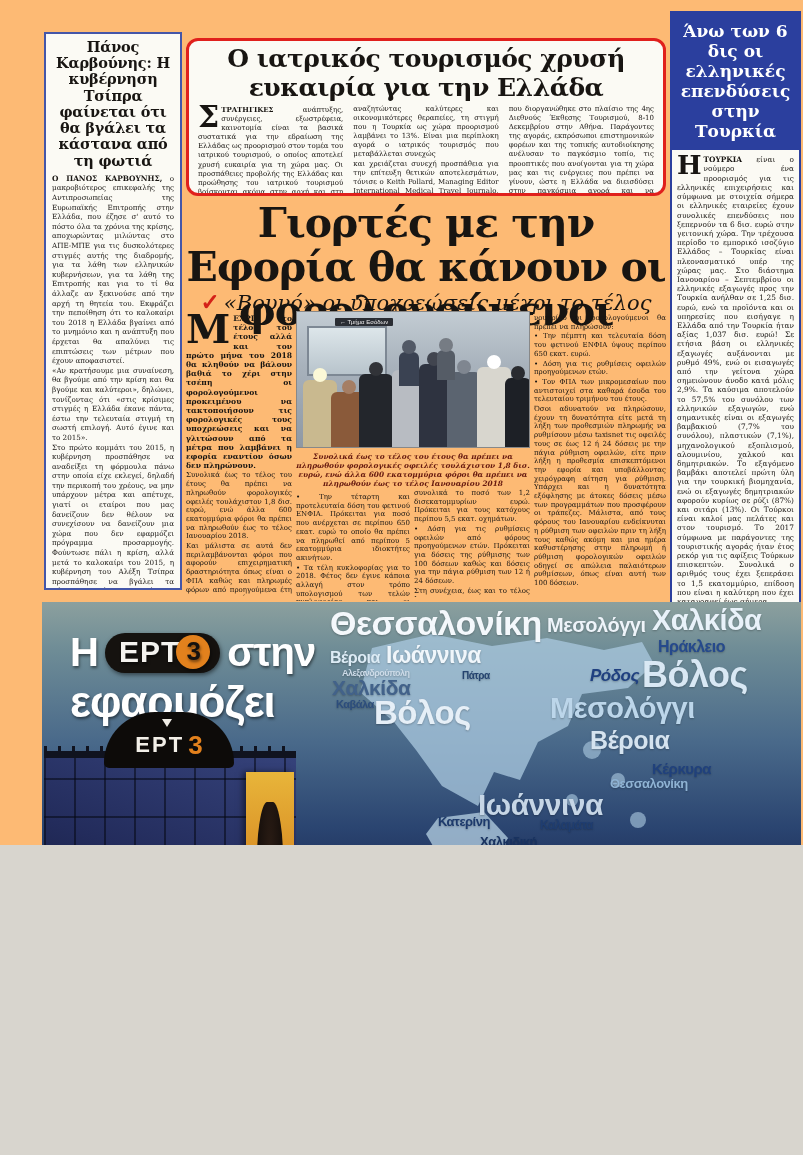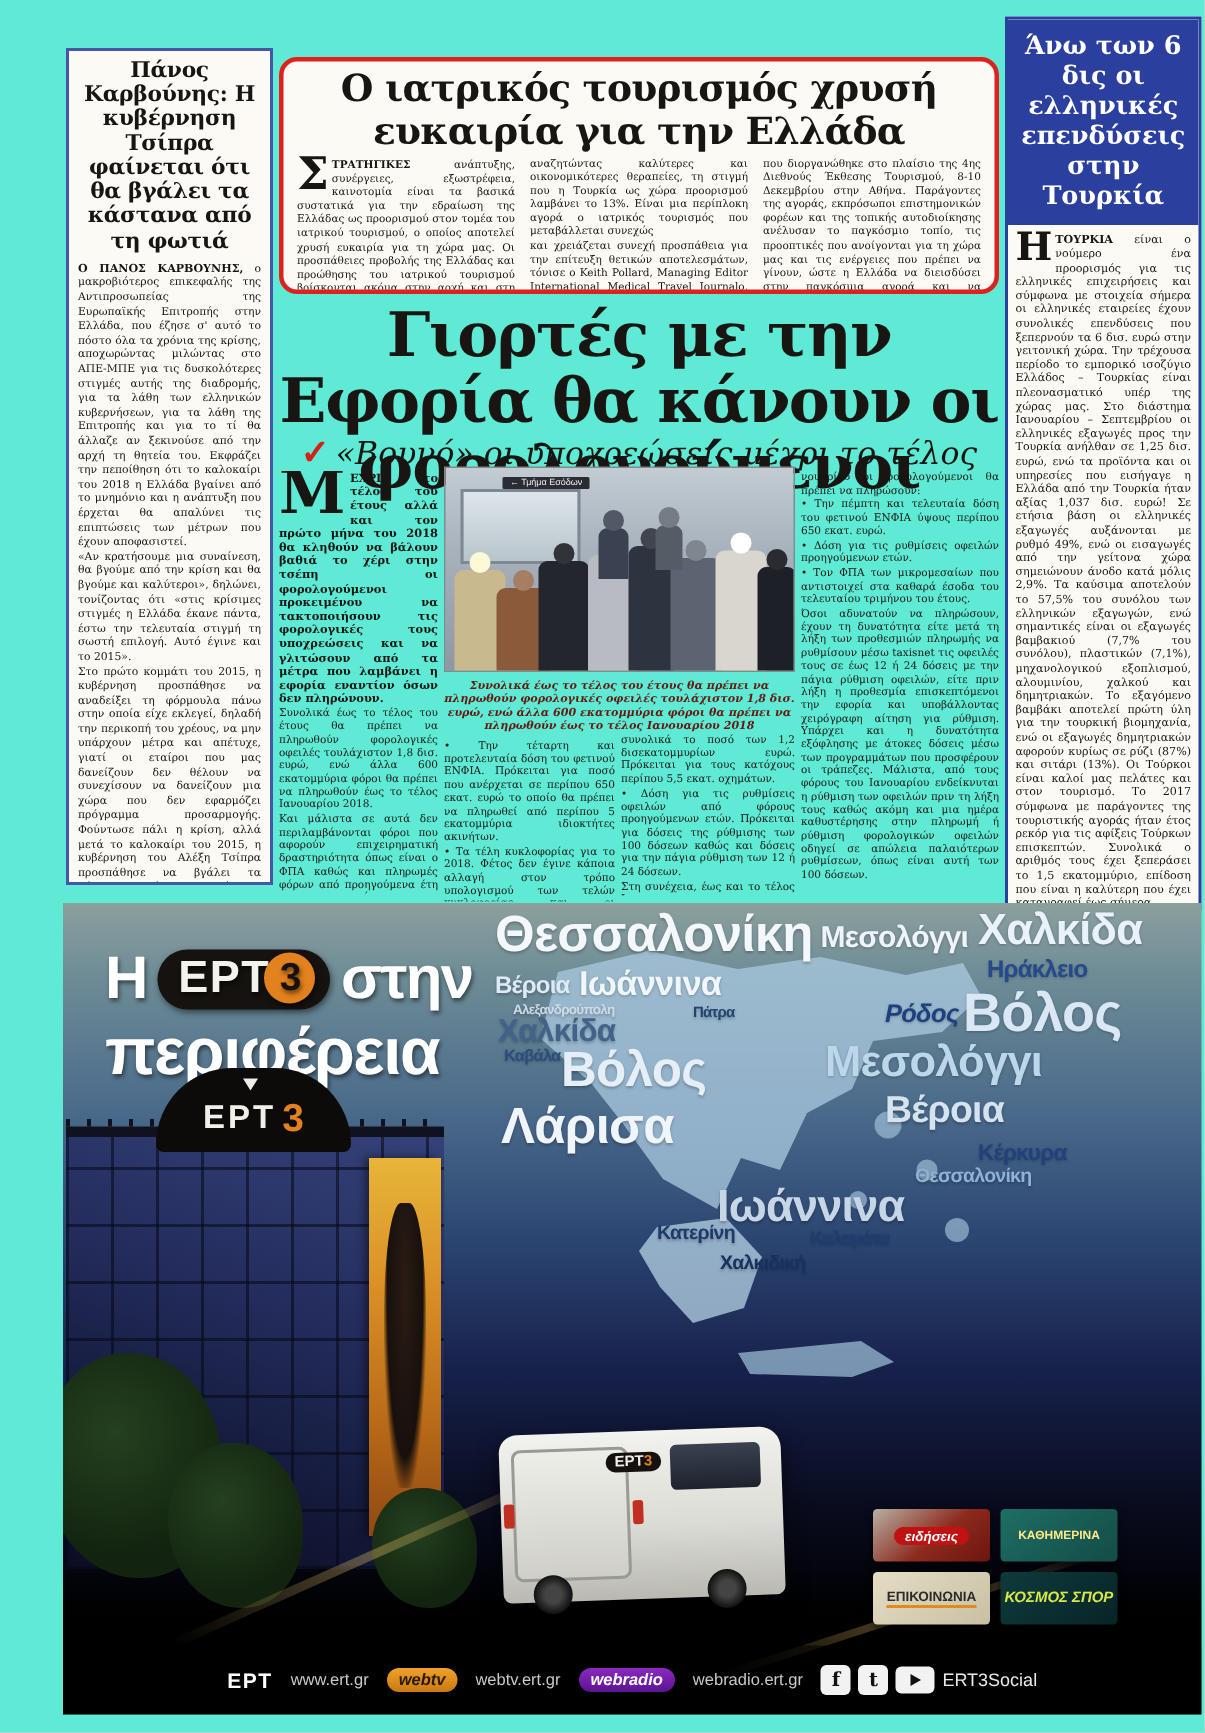--- a/index.html
+++ b/index.html
@@ -1,19 +1,19 @@
 <!DOCTYPE html>
 <html><head>
 <meta charset="utf-8">
 <style>
   * { margin:0; padding:0; box-sizing:border-box; }
   html,body { background:#d8d5ce; }
   .page {
-    position:relative; width:803px; height:1155px; margin:0 auto;
-    background:#5eead4; overflow:hidden;
+    position:relative; width:803px; height:845px; margin:0 auto;
+    background:#fdba74; overflow:hidden;
     font-family:"DejaVu Serif", serif; color:#181512;
   }
   
   .left-box {
     position:absolute; left:44px; top:32px; width:138px; height:558px;
     border:2px solid #4456a8; background:#fbfaf4; padding:5px 6px; overflow:hidden;
   }
   .left-box h2 {
     font-size:14.5px; line-height:1.12; text-align:center; font-weight:bold;
     margin-bottom:5px; letter-spacing:-0.2px;
@@ -267,21 +267,21 @@
 
     <div class="ad-logo">
       <div class="row1">
         <span>Η</span>
         <span class="ert-pill">
             <span class="ert-txt">ΕΡΤ</span>
             <span class="three">3</span>
           </span>
         <span>στην</span>
       </div>
-      <div class="row2">περιφέρεια</div>
+      <div class="row2">εφαρμόζει</div>
     </div>
 
     <div class="map">
       <svg width="340" height="300" viewBox="0 0 340 300">
         <polygon points="30,18 90,4 150,16 205,8 262,20 300,12 312,34 286,58 240,64 226,96 196,112 178,150 152,142 136,176 100,156 74,120 52,92 18,62" fill="#a9c8de" opacity="0.85"></polygon>
         <polygon points="96,188 142,182 166,208 154,242 120,252 98,228 84,204" fill="#b4cfe2" opacity="0.85"></polygon>
         <polygon points="150,272 232,264 254,278 226,288 158,286" fill="#9fc0d8" opacity="0.8"></polygon>
         <circle cx="250" cy="120" r="9" fill="#a9c8de" opacity="0.7"></circle>
         <circle cx="276" cy="150" r="7" fill="#a9c8de" opacity="0.7"></circle>
         <circle cx="296" cy="190" r="8" fill="#a9c8de" opacity="0.7"></circle>
@@ -296,21 +296,20 @@
     <span class="city" style="left:288px;top:47px;font-size:16px;color:#dcebf5;">Βέροια</span>
     <span class="city" style="left:344px;top:40px;font-size:23px;color:#f0f6fb;">Ιωάννινα</span>
     <span class="city" style="left:300px;top:66px;font-size:9px;color:#cddbe8;">Αλεξανδρούπολη</span>
     <span class="city" style="left:420px;top:68px;font-size:10px;color:#24436f;">Πάτρα</span>
     <span class="city" style="left:290px;top:74px;font-size:21px;color:#42628a;">Χαλκίδα</span>
     <span class="city" style="left:548px;top:64px;font-size:17px;color:#1f4080;font-style:italic;">Ρόδος</span>
     <span class="city" style="left:600px;top:52px;font-size:36px;color:#d9e8f4;">Βόλος</span>
     <span class="city" style="left:294px;top:96px;font-size:11px;color:#2c4d7c;">Καβάλα</span>
     <span class="city" style="left:332px;top:92px;font-size:33px;color:#e6eff7;">Βόλος</span>
     <span class="city" style="left:508px;top:90px;font-size:29px;color:#bcd6ea;">Μεσολόγγι</span>
-    <span class="city" style="left:292px;top:130px;font-size:34px;color:#f0f5fa;">Λάρισα</span>
     <span class="city" style="left:548px;top:124px;font-size:25px;color:#d5e3ef;">Βέροια</span>
     <span class="city" style="left:610px;top:158px;font-size:15px;color:#20417c;">Κέρκυρα</span>
     <span class="city" style="left:568px;top:174px;font-size:13px;color:#8fb3d4;">Θεσσαλονίκη</span>
     <span class="city" style="left:116px;top:186px;font-size:13px;color:#2a4a7e;">Χίος</span>
     <span class="city" style="left:396px;top:212px;font-size:13px;color:#1d3a6c;">Κατερίνη</span>
     <span class="city" style="left:436px;top:186px;font-size:30px;color:#c6d6e6;">Ιωάννινα</span>
     <span class="city" style="left:498px;top:216px;font-size:12px;color:#1f3d70;">Καλαμάτα</span>
     <span class="city" style="left:438px;top:232px;font-size:13px;color:#183260;">Χαλκιδική</span>
 
     <div class="building">

